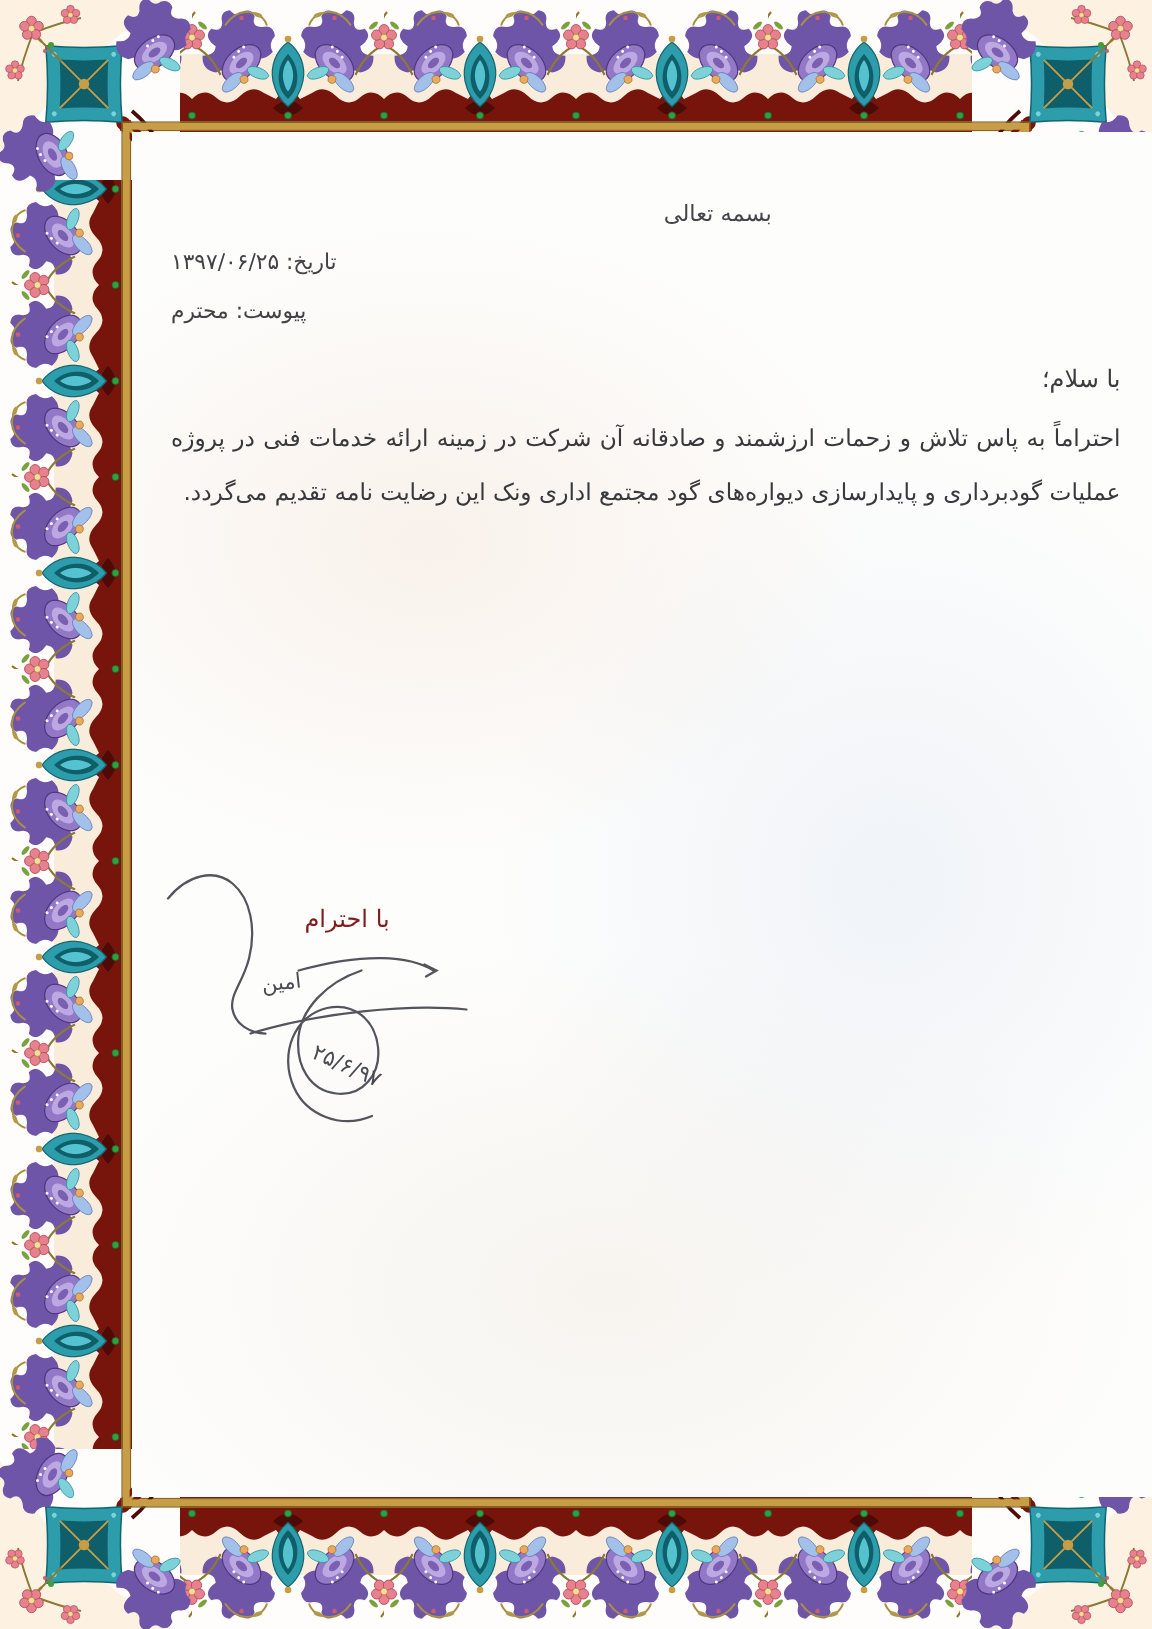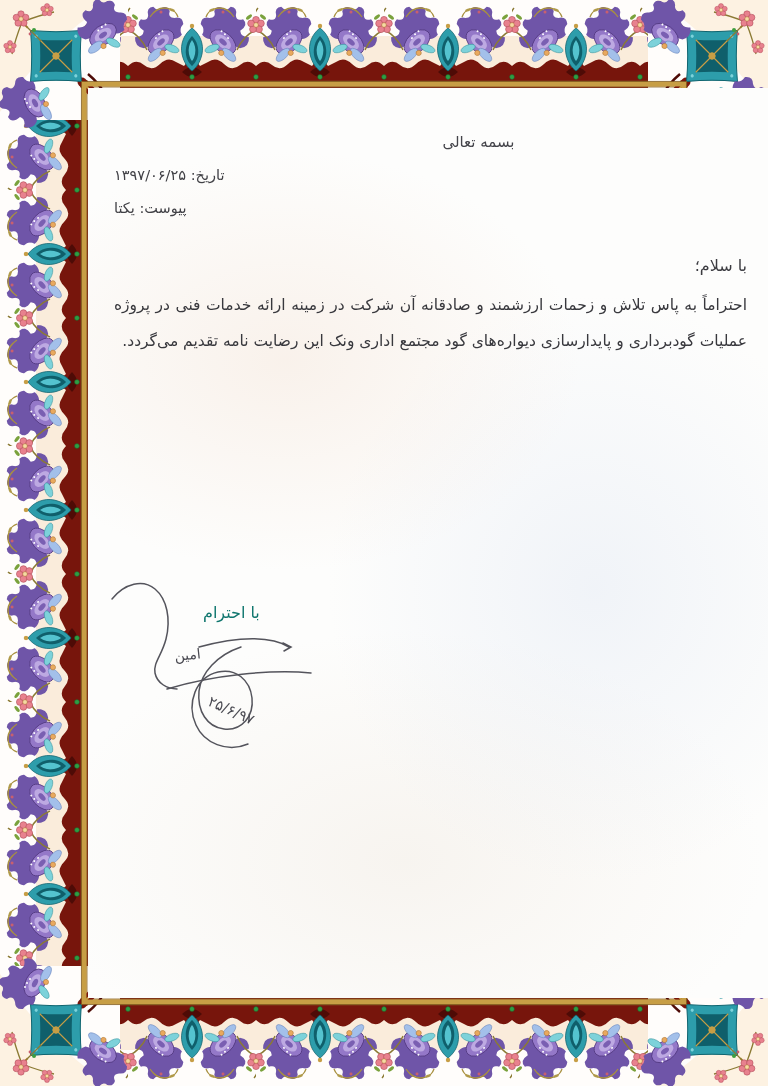--- a/index.html
+++ b/index.html
@@ -30,36 +30,36 @@
     text-align: center;
     font-size: 15px;
     position: relative;
     left: 48px;
     color: #44444a;
   }
   .meta-line { font-size: 14.5px; text-align: left; color: #414146; }
   .meta-date { margin-top: 16px; }
   .meta-attach { margin-top: 17px; }
   .recipient { margin-top: 55px; font-size: 16.5px; color: #36363b; }
-  .salam { margin-top: 40px; font-size: 16px; }
+  .salam { margin-top: 27px; font-size: 16px; }
   .body-p {
     margin: 12px 0 0 0;
     font-size: 15.5px;
     line-height: 36px;
     text-align: justify;
     color: #38383d;
   }
   .body-p2 { margin-top: 3px; }
   .sig { position: absolute; left: 103px; top: 577px; width: 230px; height: 210px; }
   .sig svg { position: absolute; left: 0; top: 0; width: 230px; height: 210px; }
   .closing {
     position: absolute;
     left: 100px; top: 26px;
     font-size: 16px;
-    color: #0f766e;
+    color: #7f1d1d;
     white-space: nowrap;
   }
 </style>
 </head>
 <body>
 
 <div class="page">
 
   <svg class="border-svg" viewBox="0 0 768 1086" xmlns="http://www.w3.org/2000/svg" xmlns:xlink="http://www.w3.org/1999/xlink">
     <defs>
@@ -189,21 +189,21 @@
   <div class="content">
     <div class="besmele">بسمه تعالی</div>
 
     <div class="meta-line meta-date">
       <span>تاریخ:</span>
       <span>۱۳۹۷/۰۶/۲۵</span>
     </div>
 
     <div class="meta-line meta-attach">
       <span>پیوست:</span>
-      <span>یکتا</span>
+      <span>محترم</span>
     </div>
 
 
     <div class="salam">با سلام؛</div>
 
     <p class="body-p">احتراماً به پاس تلاش و زحمات ارزشمند و صادقانه آن شرکت در زمینه ارائه خدمات فنی در پروژه عملیات گودبرداری و پایدارسازی دیواره‌های گود مجتمع اداری ونک این رضایت نامه تقدیم می‌گردد.</p>
   </div>
 
   <div class="sig">
     <svg viewBox="0 0 230 210" xmlns="http://www.w3.org/2000/svg">

